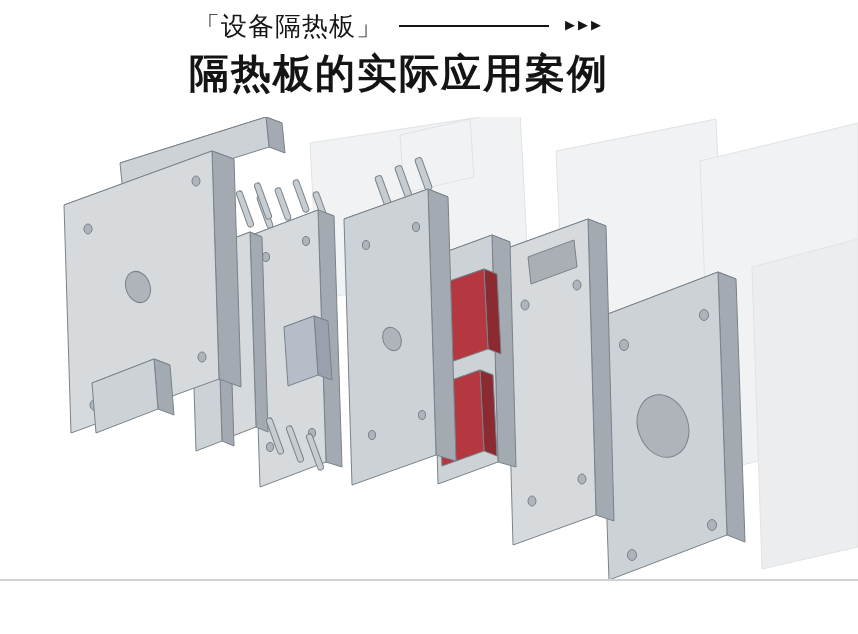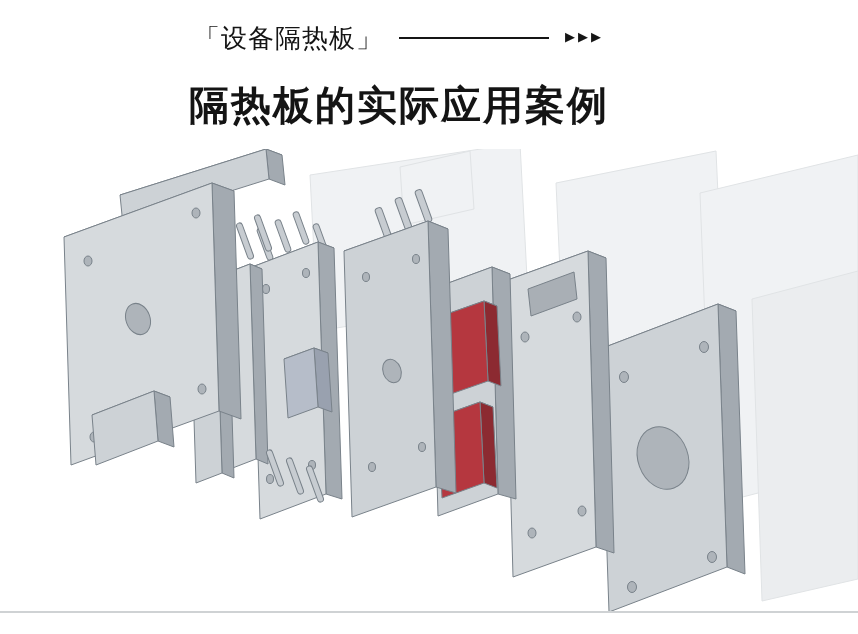--- a/index.html
+++ b/index.html
@@ -1,25 +1,25 @@
 <!DOCTYPE html>
 <html><head>
 <meta charset="utf-8">
 <style>
   html,body{margin:0;padding:0;}
   body{
     width:858px;height:634px;overflow:hidden;background:#ffffff;
     font-family:"Liberation Serif", serif;color:#1b1b1b;
   }
-  .header{width:798px;padding-top:20px;}
+  .header{width:798px;padding-top:8px;}
   .tagline-row{display:flex;align-items:center;justify-content:center;gap:16px;height:36px;}
   .tagline{font-size:26px;letter-spacing:1px;color:#151515;}
   .dash-line{display:inline-block;width:150px;height:2px;background:#151515;}
   .arrows{font-size:13px;letter-spacing:3px;color:#151515;transform:translateY(-1px);}
-  .title{margin:22px 0 0 0;text-align:center;font-size:40px;font-weight:600;letter-spacing:2px;color:#141414;}
+  .title{margin:2px 0 0 0;text-align:center;font-size:40px;font-weight:600;letter-spacing:2px;color:#141414;}
   .illustration{margin-top:16px;line-height:0;}
 
   
   .f-light{fill:#e7eaec}
   .f-mid{fill:#cdd2d6}
   .f-midlight{fill:#d6dadd}
   .f-dark{fill:#a3aab1}
   .f-hole{fill:#aeb4ba}
   .f-pin{fill:#c7ccd1}
   .f-slot{fill:#a9afb5}

